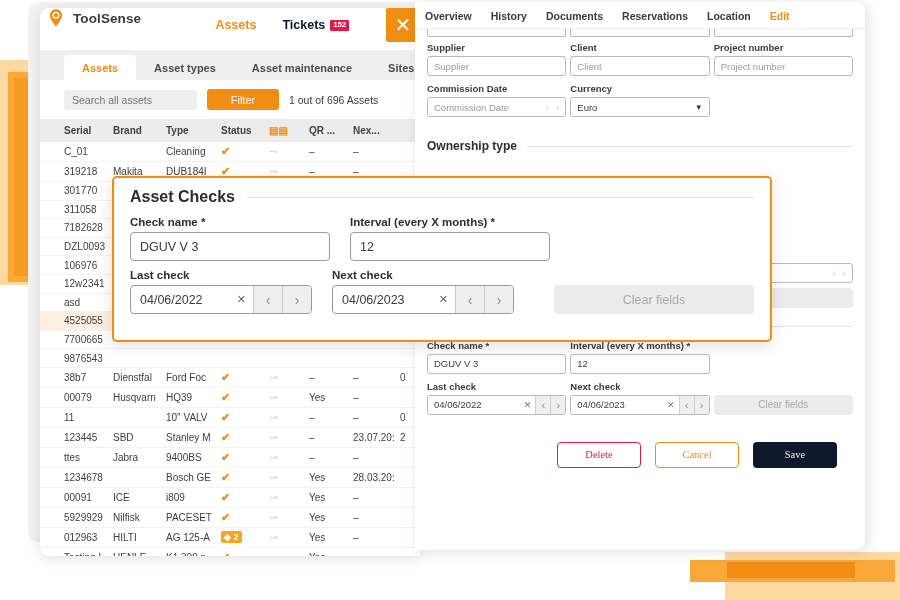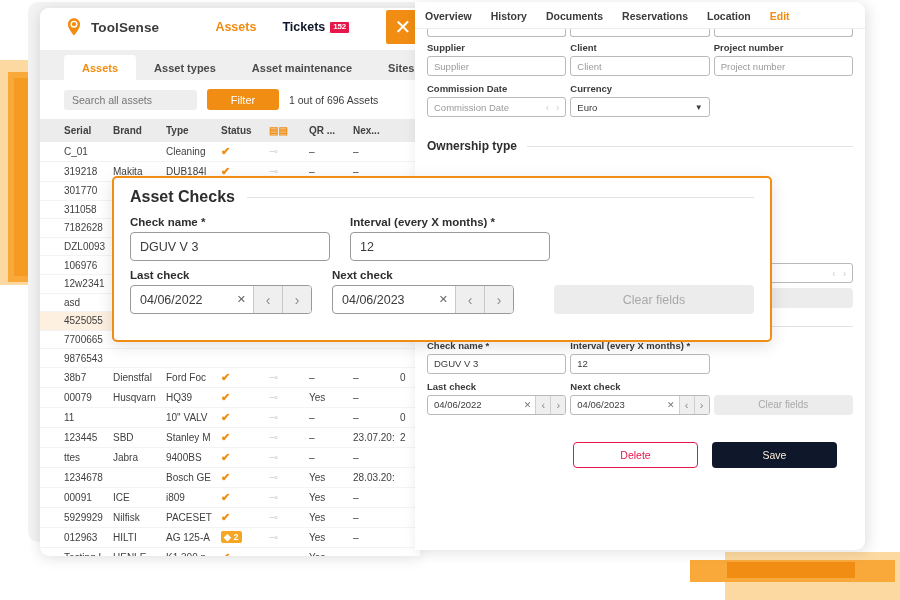--- a/index.html
+++ b/index.html
@@ -27,22 +27,22 @@
   }
 
   
   .app-window {
     position:absolute; left:40px; top:8px; width:380px; height:548px;
     background:#ffffff; border-radius:9px 0 0 9px;
     box-shadow: 0 2px 14px rgba(0,0,0,.13);
     overflow:hidden;
   }
   .app-header {
-    height:38px; background:#fff; display:flex; align-items:center;
-    padding:0 0 0 24px; position:relative;
+    height:38px; background:#fff; display:flex; align-items:flex-start;
+    padding:0 0 0 6px; position:relative;
   }
   .logo-wrap { display:flex; align-items:center; gap:7px; }
   .logo-mark { width:20px; height:20px; position:relative; }
   .brand-name { font-size:13.5px; font-weight:bold; color:#3b3b3b; letter-spacing:.1px; }
   .top-nav { display:flex; align-items:center; gap:26px; margin-left:auto; padding-right:0; }
   .nav-link { font-size:12.5px; font-weight:bold; color:#0f172a; }
   .nav-link.active { color:#f08d12; }
   .tickets-wrap { display:flex; align-items:center; gap:4px; }
   .badge-count {
     background:#e8174a; color:#fff; font-size:8px; font-weight:bold;
@@ -149,22 +149,22 @@
   .section-hd .ln { flex:1; height:1px; background:#e3e3e3; }
 
   .clear-fields {
     background:#ececec; color:#a9a9a9; font-size:10px;
     border:none; border-radius:4px; height:20px; flex:1;
     font-family:"Liberation Sans", sans-serif; cursor:pointer;
   }
 
   .act-row { display:flex; gap:14px; justify-content:flex-end; padding:20px 16px 0 0; }
   .act-btn {
-    width:125px; height:26px; border-radius:4px; font-size:10.5px;
-    background:#fff; cursor:pointer; font-family:Liberation Sans, sans-serif;
+    width:84px; height:26px; border-radius:4px; font-size:10.5px;
+    background:#fff; cursor:pointer; font-family:Liberation Serif, serif;
   }
   .act-del { border:1.6px solid #e8174a; color:#e8174a; }
   .act-cancel { border:1.6px solid #f08d12; color:#f08d12; }
   .act-save { border:none; background:#0f172a; color:#fdefdc; }
 
   
   .modal {
     position:absolute; left:112px; top:176px; width:660px; height:166px;
     background:#fff; border:2.5px solid #f08d12; border-radius:5px;
     box-shadow:0 4px 16px rgba(0,0,0,.12);
@@ -618,20 +618,21 @@
             <span class="arrbtn">›</span>
           </div>
         </div>
         <div class="fld" style="display:flex;align-items:flex-end">
           <button class="clear-fields">Clear fields</button>
         </div>
       </div>
 
       <div class="act-row">
         <button class="act-btn act-del">Delete</button>
+        <button class="act-btn act-cancel">Cancel</button>
         <button class="act-btn act-save">Save</button>
       </div>
     </div>
   </div>
 
   <div class="modal">
     <div class="m-hd">
       <span class="t">Asset Checks</span>
       <span class="ln"></span>
     </div>

